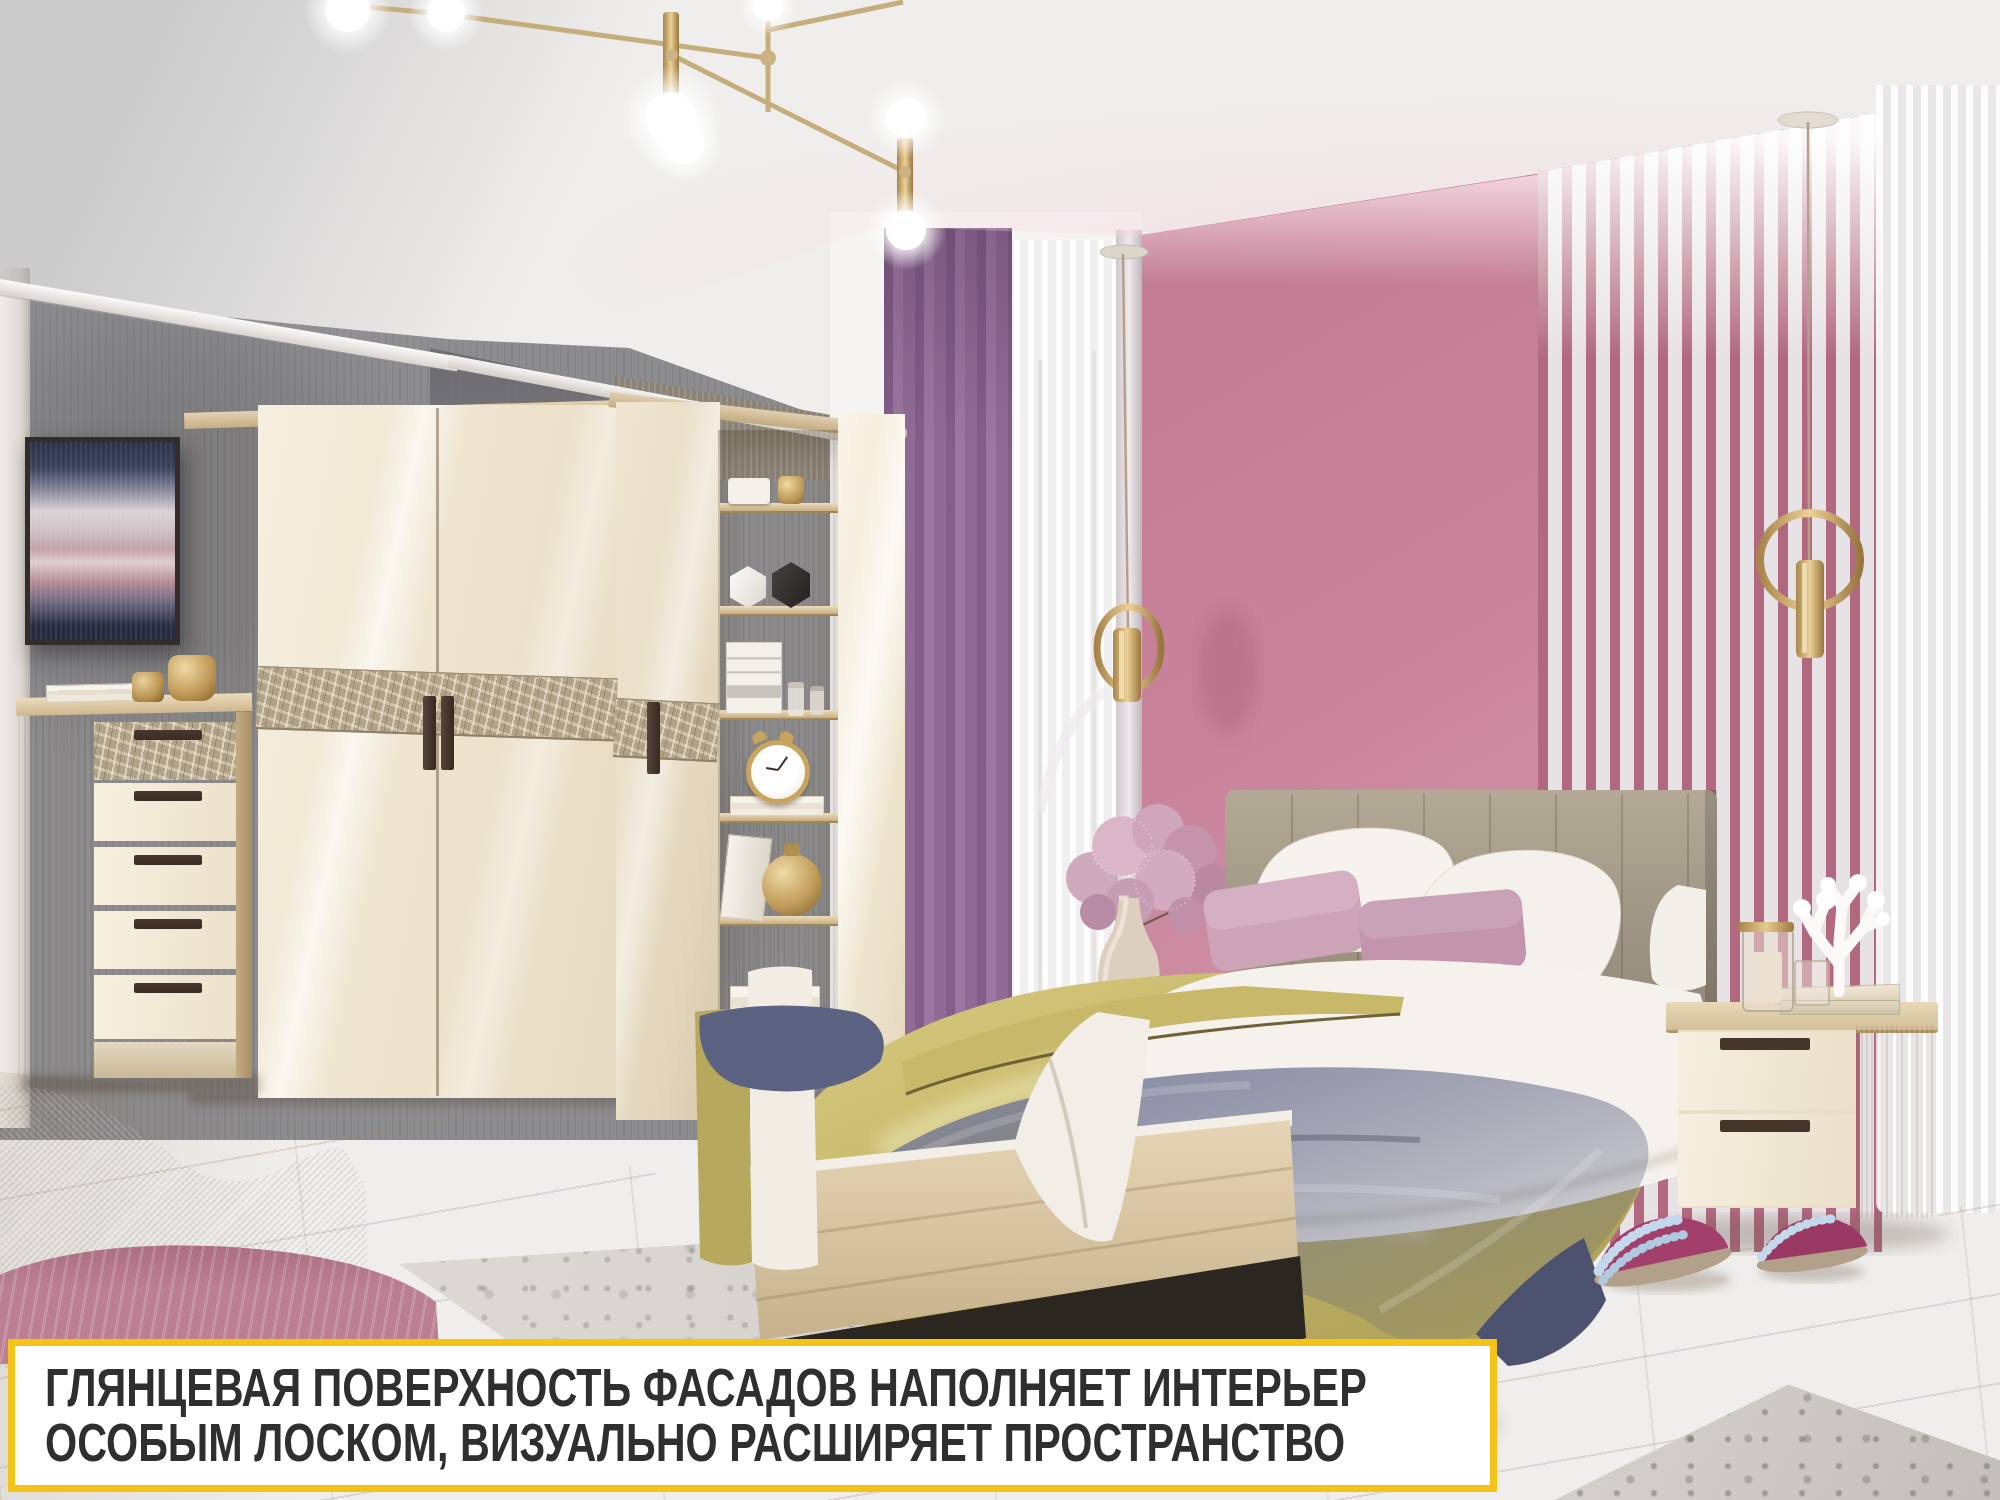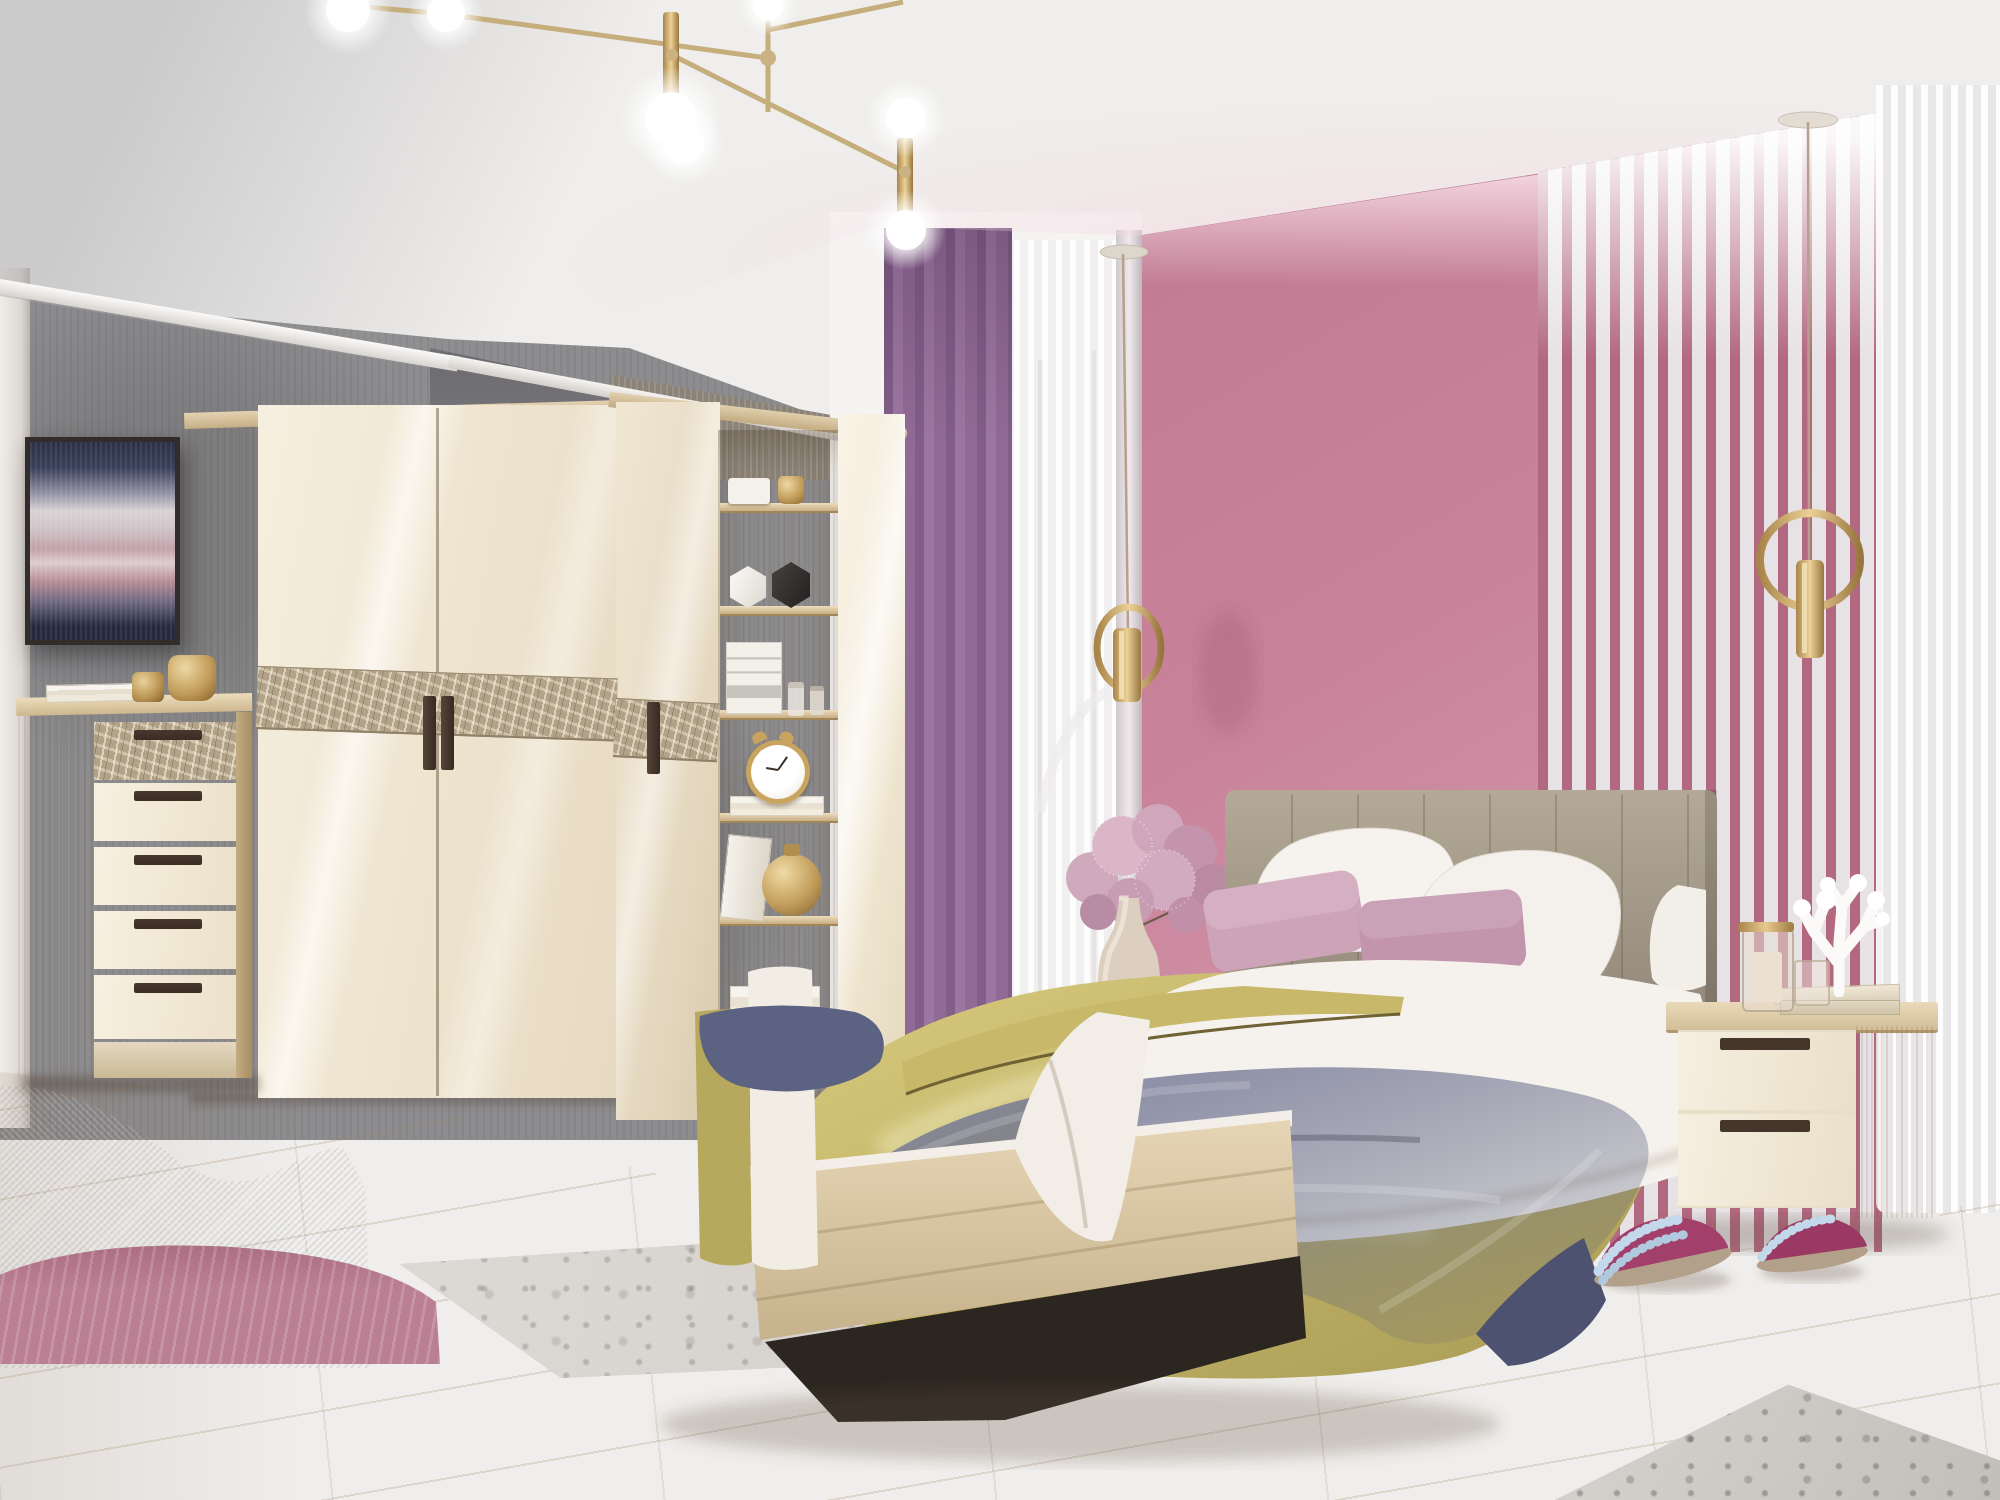--- a/index.html
+++ b/index.html
@@ -499,14 +499,18 @@
         <circle cx="44" cy="13" r="8"></circle>
       <circle cx="74" cy="11" r="9"></circle>
         <circle cx="92" cy="28" r="9"></circle>
         <circle cx="99" cy="47" r="7"></circle>
     </g>
   </svg>
 
   <div class="abs armchair"></div>
   <div class="abs blanket-pink"></div>
 
+  <div class="abs caption">
+    <span>ГЛЯНЦЕВАЯ ПОВЕРХНОСТЬ ФАСАДОВ НАПОЛНЯЕТ ИНТЕРЬЕР</span>
+    <span>ОСОБЫМ ЛОСКОМ, ВИЗУАЛЬНО РАСШИРЯЕТ ПРОСТРАНСТВО</span>
+  </div>
 
 </div>
 
 </body></html>

